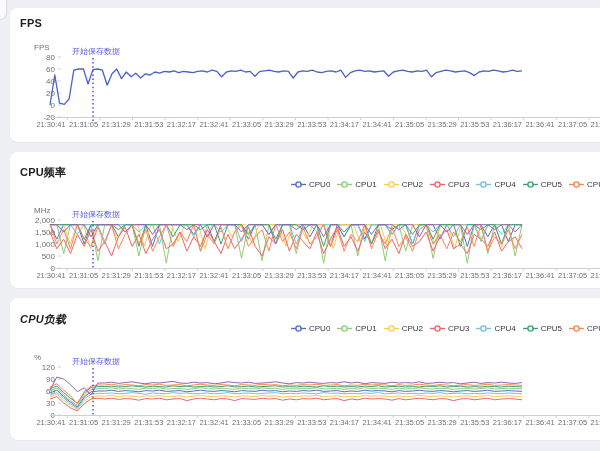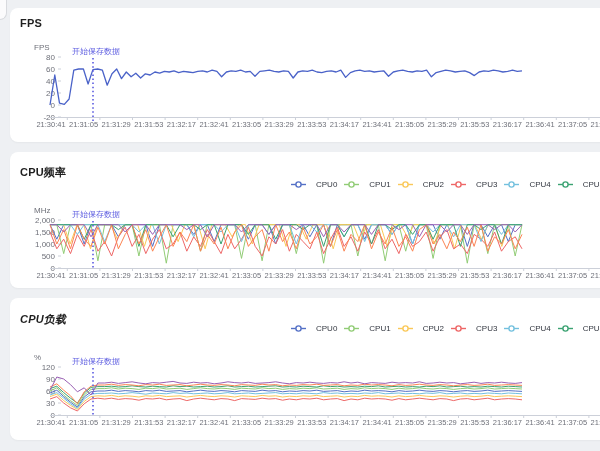--- a/index.html
+++ b/index.html
@@ -29,21 +29,21 @@
   .card-2 .card-title{top:13px;}
   .card-3 .card-title{top:14px;font-style:italic;}
   .chart-area{position:absolute;left:0;top:0;right:0;bottom:0;}
   .chart-area svg{position:absolute;left:0;top:0;}
   .legend{
     position:absolute;left:281px;display:flex;align-items:center;gap:7px;
     font-size:8px;color:#333740;white-space:nowrap;
   }
   .card-2 .legend{top:28px;}
   .card-3 .legend{top:26px;}
-  .legend-item{display:flex;align-items:center;gap:10px;cursor:pointer;}
+  .legend-item{display:flex;align-items:center;gap:3px;cursor:pointer;}
   .legend-item svg{display:block;}
 </style>
 </head>
 <body>
 
 <div class="corner-notch"></div>
 
 <section class="card card-1">
   <h3 class="card-title">FPS</h3>
   <div class="chart-area">

